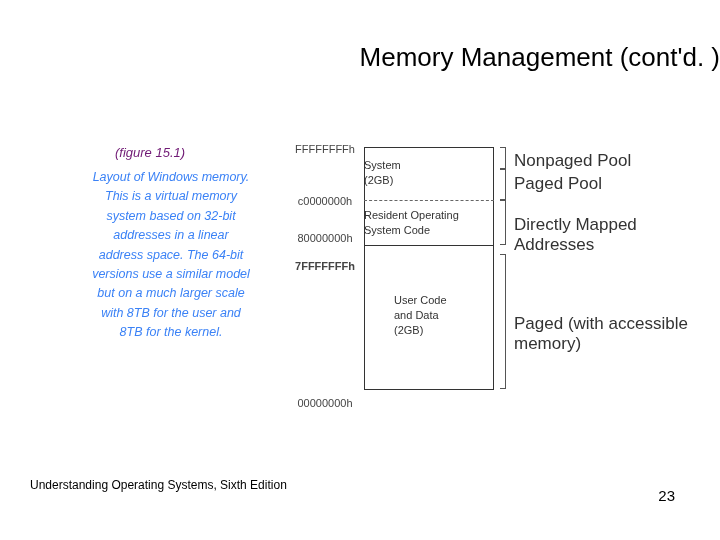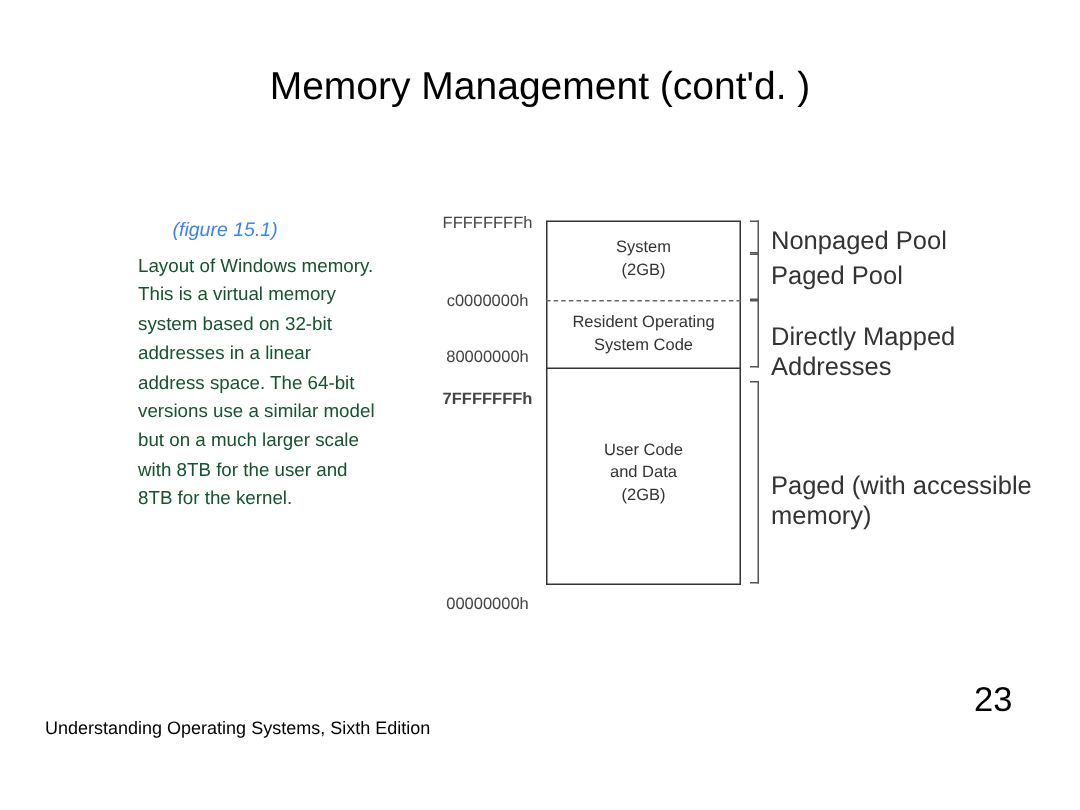--- a/index.html
+++ b/index.html
@@ -9,40 +9,41 @@
     background: #fff;
     font-family: Arial, Helvetica, sans-serif;
     position: relative;
     overflow: hidden;
   }
   .title {
     position: absolute;
     top: 42px;
     left: 0;
     width: 100%;
-    text-align: center;
+    text-align: right;
     font-size: 26px;
     color: #000;
   }
   .figure-label {
     position: absolute;
     top: 145px;
     left: 115px;
     font-size: 13px;
     font-style: italic;
-    color: #3b82f6;
+    color: #701a75;
   }
   .caption {
     position: absolute;
     top: 168px;
     left: 92px;
     width: 158px;
     font-size: 12.5px;
-    color: #14532d;
-    text-align: left;
+    font-style: italic;
+    color: #3b82f6;
+    text-align: center;
     line-height: 1.55;
   }
   .addr {
     position: absolute;
     font-size: 11px;
     color: #444;
     text-align: center;
     width: 70px;
   }
   .addr.a1 { top: 143px; left: 290px; }
@@ -67,30 +68,29 @@
   }
   .midline {
     position: absolute;
     left: 364px;
     top: 245px;
     width: 130px;
     border-top: 1px solid #333;
   }
   .block-label {
     position: absolute;
-    text-align: center;
     font-size: 11px;
     color: #333;
     width: 130px;
     left: 364px;
     line-height: 1.35;
   }
   .block-label.sys { top: 158px; }
   .block-label.roc { top: 208px; }
-  .block-label.ucd { top: 293px; }
+  .block-label.ucd { top: 293px; padding-left: 30px; }
   
   .bracket {
     position: absolute;
     border-right: 1px solid #555;
     border-top: 1px solid #555;
     border-bottom: 1px solid #555;
     border-left: none;
   }
   .br1 { left: 500px; top: 147px; width: 6px; height: 22px; }
   .br2 { left: 500px; top: 169px; width: 6px; height: 31px; }
@@ -107,23 +107,23 @@
   .rlabel.r4 { left: 514px; top: 314px; }
   .footer-left {
     position: absolute;
     bottom: 48px;
     left: 30px;
     font-size: 12px;
     color: #000;
   }
   .footer-right {
     position: absolute;
-    bottom: 60px;
+    bottom: 36px;
     right: 45px;
-    font-size: 23px;
+    font-size: 15px;
     color: #000;
   }
 </style>
 </head>
 <body>
 
 <div class="title">Memory Management (cont'd. )</div>
 
 <div class="figure-label">(figure 15.1)</div>
 

